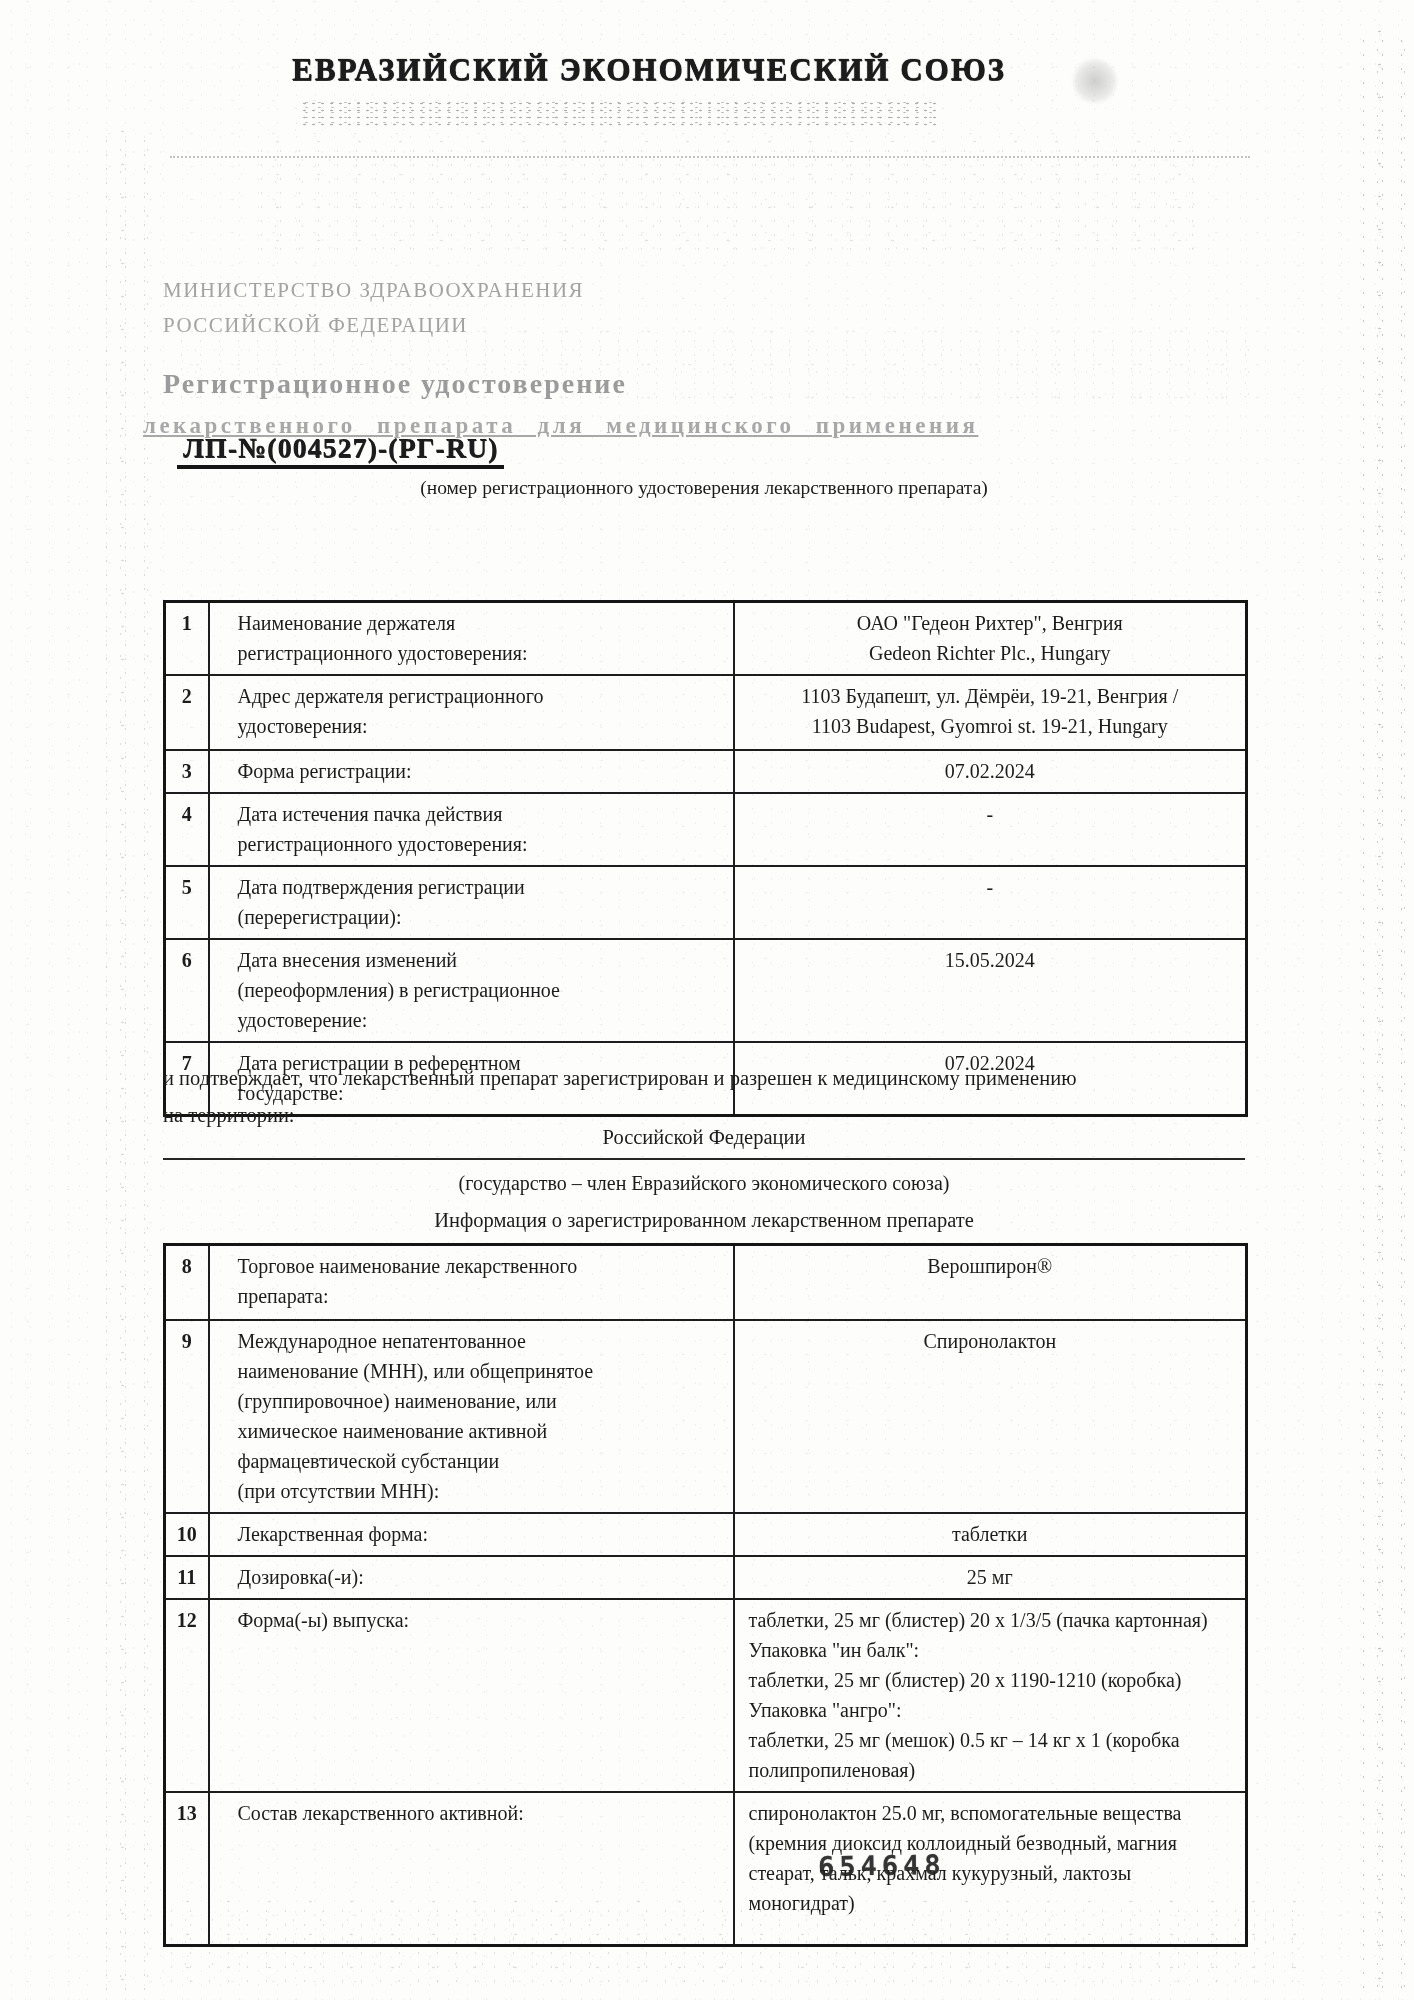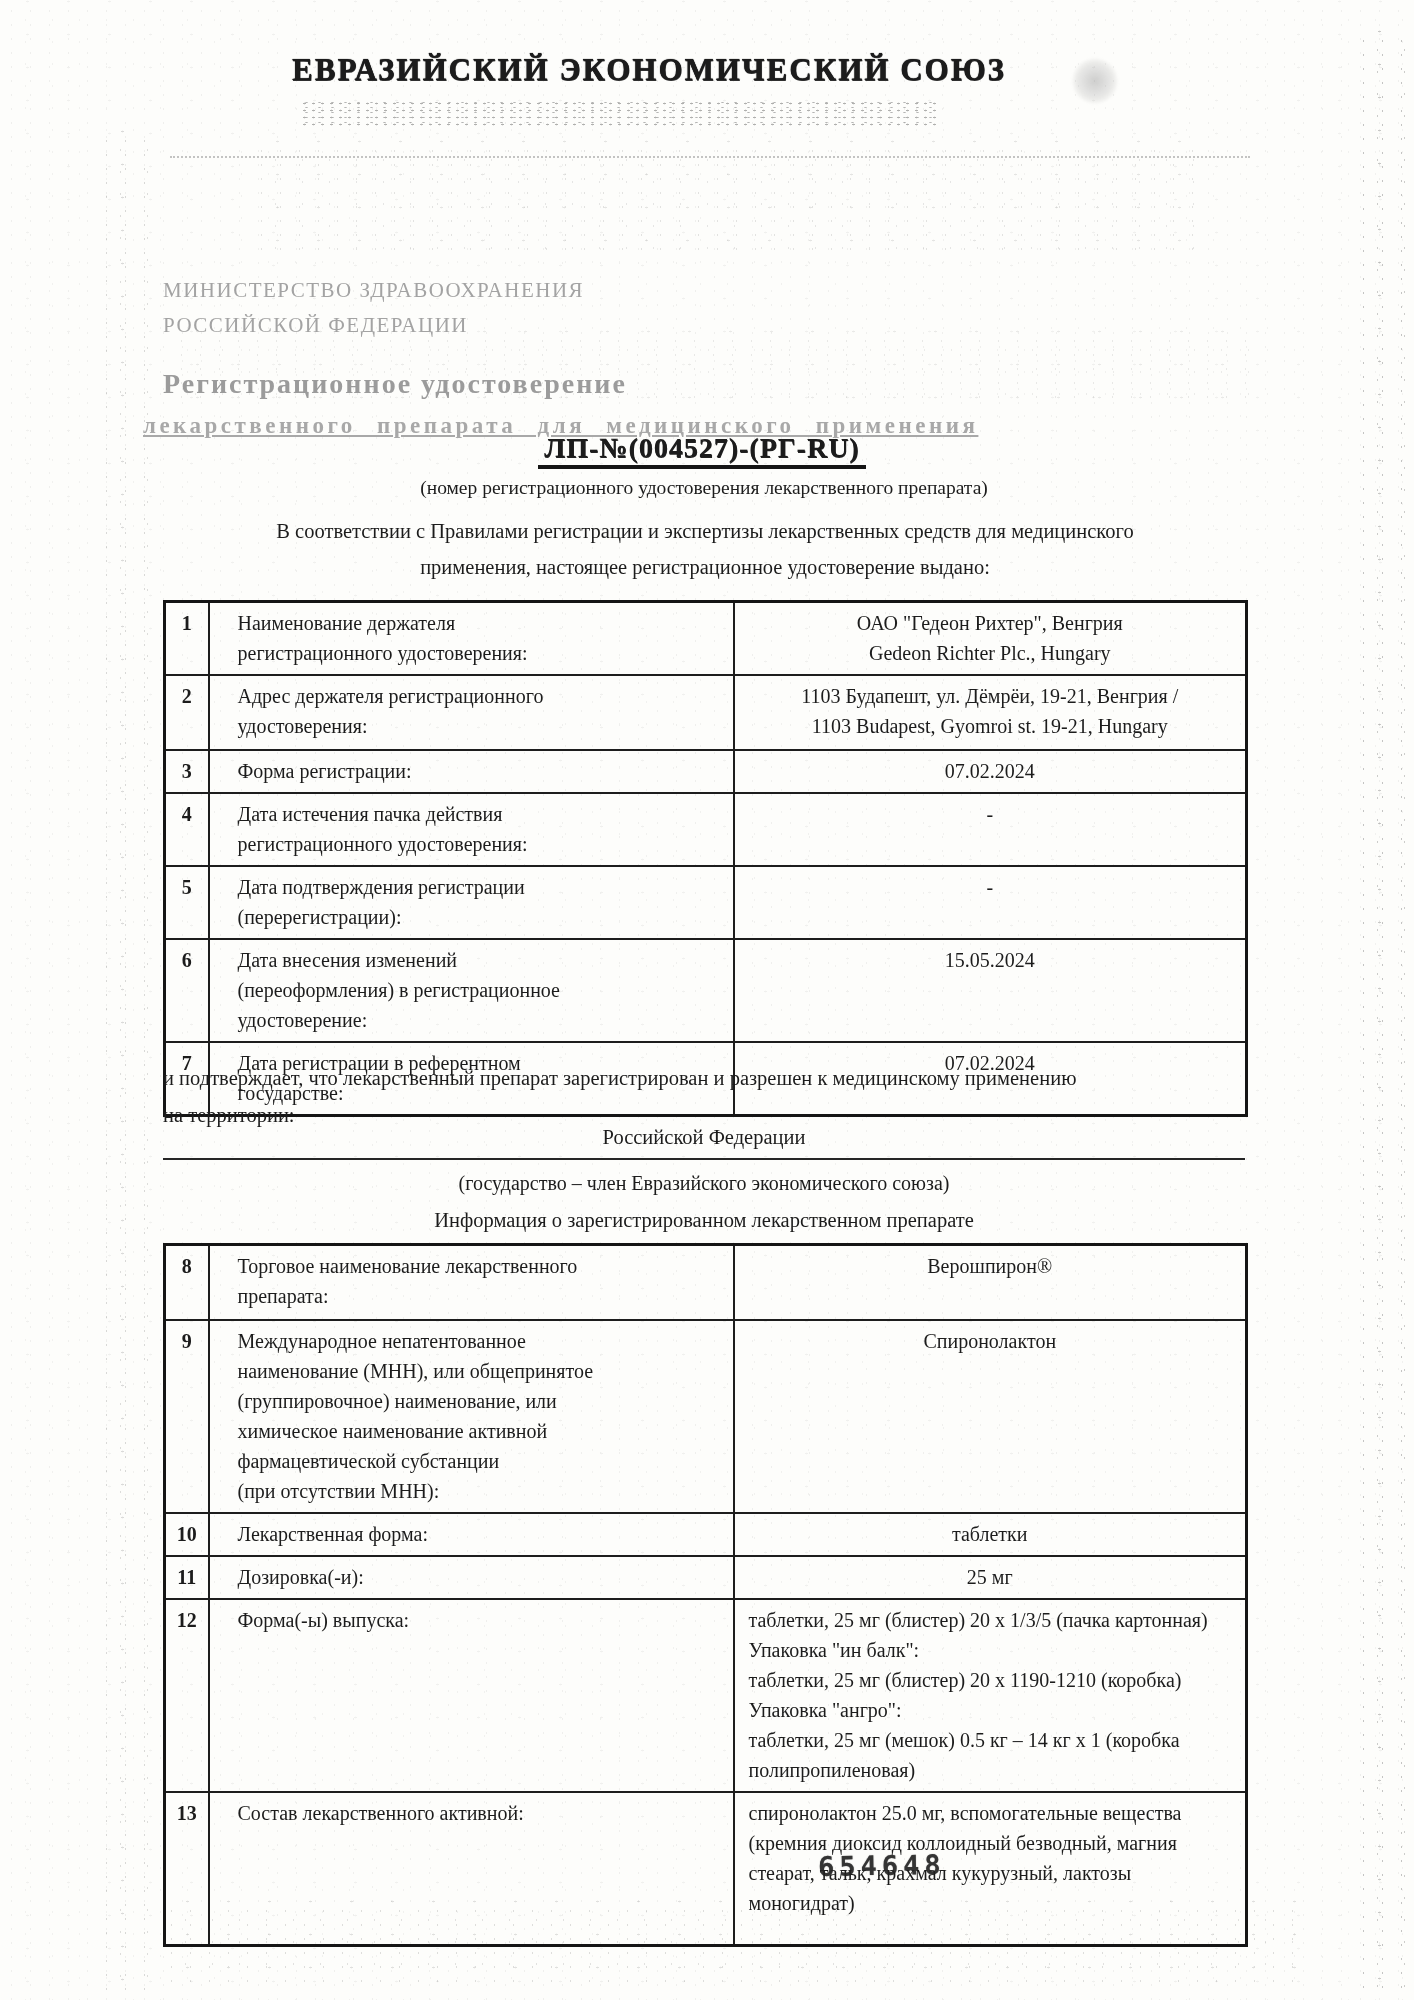--- a/index.html
+++ b/index.html
@@ -40,21 +40,21 @@
   }
 
   
   .ghost{color:#a3a3a3;filter:blur(0.7px);text-align:left;left:163px;width:1082px;}
   .ministry-1{top:278px;font-size:21px;letter-spacing:1.5px;}
   .ministry-2{top:313px;font-size:21px;letter-spacing:1.5px;}
   .ghost-title{top:368px;font-size:28px;font-weight:bold;letter-spacing:2px;color:#9b9b9b;}
   .ghost-subtitle{top:413px;font-size:23px;font-weight:bold;letter-spacing:3.5px;word-spacing:12px;color:#a8a8a8;transform:translateX(-20px);text-decoration:underline;}
 
   
-  .reg-number-wrap{top:432px;left:161px;width:1082px;text-align:center;}
+  .reg-number-wrap{top:432px;left:177px;width:1082px;text-align:left;}
   .reg-number{
     display:inline-block;
     font-size:28px;font-weight:bold;letter-spacing:1px;
     border-bottom:4px solid #151515;padding:0 6px 1px 6px;
     text-shadow:0.5px 0.5px 0 #222;
   }
   .reg-caption{top:477px;left:163px;width:1082px;text-align:center;font-size:19.5px;}
   .intro-text{top:514px;left:150px;width:1110px;text-align:center;font-size:20.5px;line-height:1.75;}
 
   
@@ -138,22 +138,20 @@
 
   <div class="abs ghost ministry-1">МИНИСТЕРСТВО ЗДРАВООХРАНЕНИЯ</div>
   <div class="abs ghost ministry-2">РОССИЙСКОЙ ФЕДЕРАЦИИ</div>
   <div class="abs ghost ghost-title">Регистрационное удостоверение</div>
   <div class="abs ghost ghost-subtitle">лекарственного препарата для медицинского применения</div>
 
   <div class="abs reg-number-wrap">
     <span class="reg-number">ЛП-№(004527)-(РГ-RU)</span>
   </div>
   <div class="abs reg-caption">(номер регистрационного удостоверения лекарственного препарата)</div>
-  <div class="abs intro-text pre">В соответствии с Правилами регистрации и экспертизы лекарственных средств для медицинского
-применения, настоящее регистрационное удостоверение выдано:</div>
 
   <table class="doc" id="holder-table">
     <colgroup>
         <col class="c-num">
         <col class="c-label">
         <col class="c-value">
       </colgroup>
     <tbody>
       <tr class="hr1">
         <td class="num-cell">1</td>

